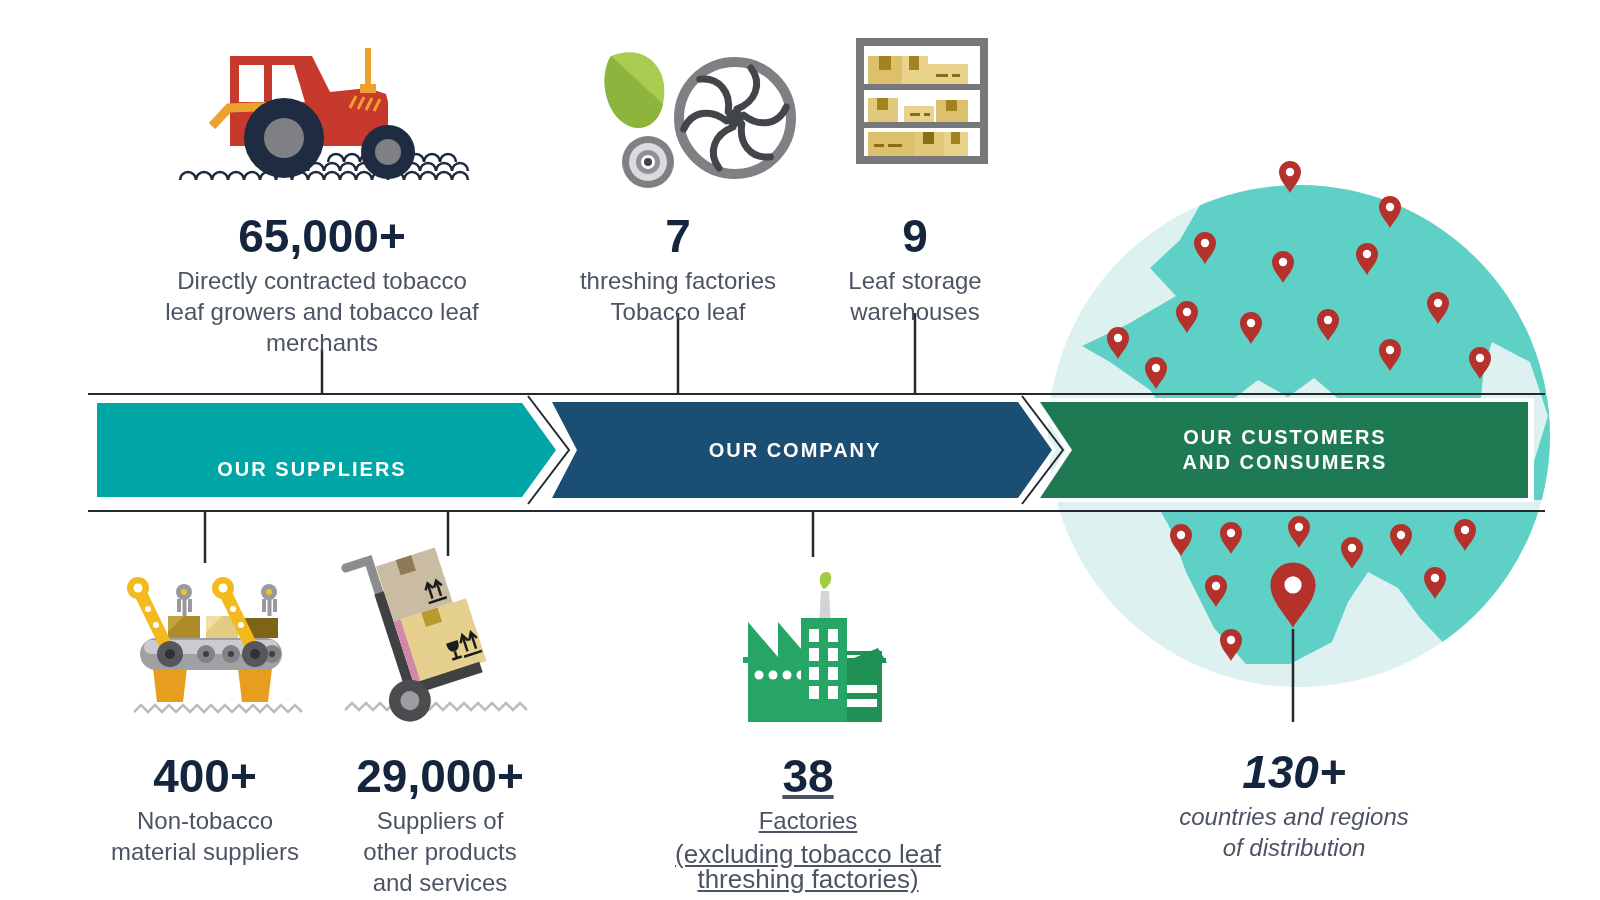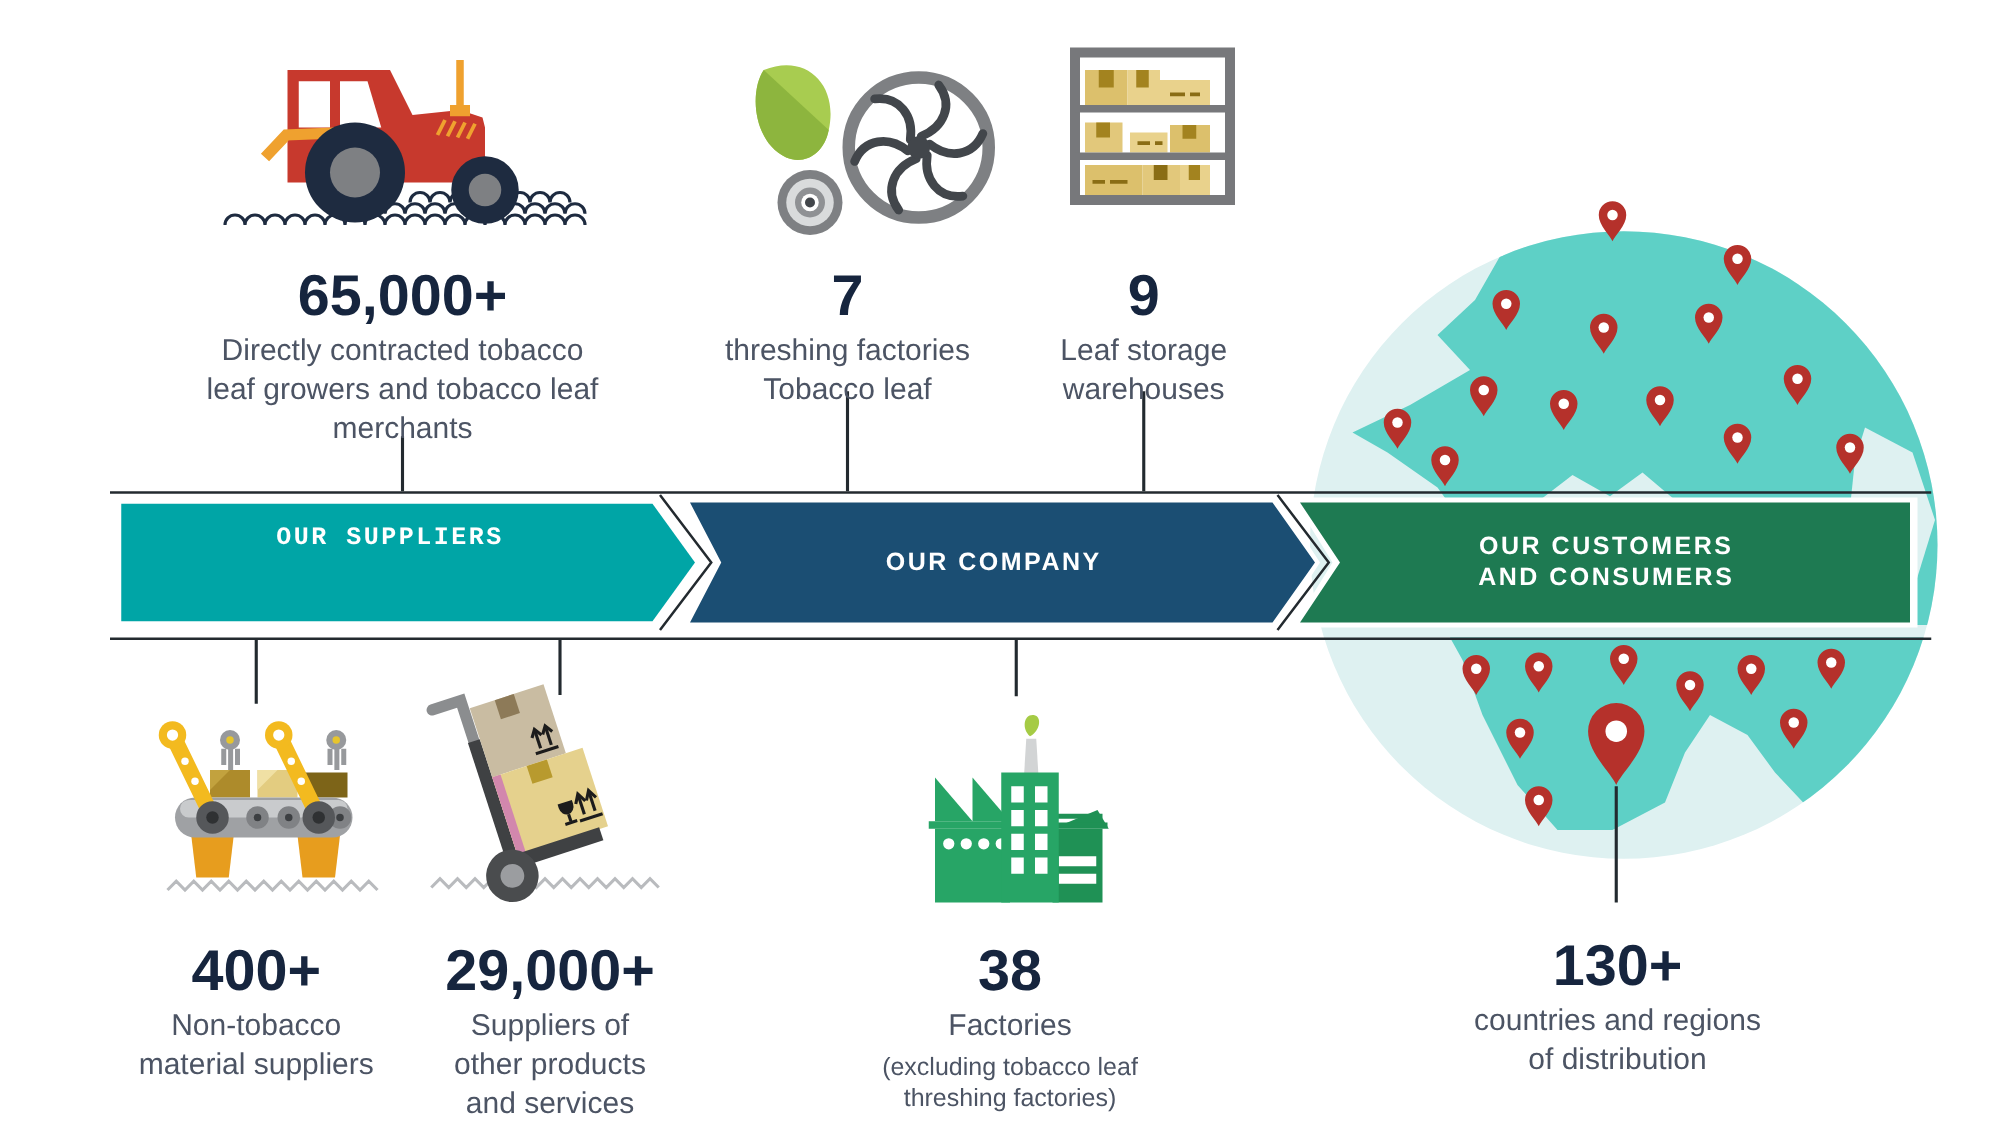--- a/index.html
+++ b/index.html
@@ -2,21 +2,21 @@
 <html><head>
 <meta charset="utf-8">
 <style>
   html,body{margin:0;padding:0;background:#ffffff;}
   body{width:1600px;height:900px;position:relative;overflow:hidden;
        font-family:"Liberation Sans", sans-serif;}
   .scene{position:absolute;left:0;top:0;z-index:1;}
   .txt{position:absolute;text-align:center;z-index:2;color:#4c5464;margin-top:15px;}
   .num{font-weight:bold;color:#16253e;font-size:46px;line-height:50px;margin-bottom:4px;}
   .lbl{font-size:24px;line-height:31px;}
-  .note{font-size:20px;line-height:25px;margin-top:6px;}
+  .note{font-size:26px;line-height:25px;margin-top:6px;}
   .banner-label{position:absolute;z-index:3;color:#ffffff;font-weight:bold;
                 font-size:20px;letter-spacing:2px;text-align:center;line-height:25px;}
 </style>
 </head>
 <body>
 
 <svg class="scene" width="1600" height="900" viewBox="0 0 1600 900">
   <defs>
     <clipPath id="globeClip">
         <circle cx="1299" cy="436" r="251"></circle>
@@ -276,21 +276,21 @@
       <rect x="74" y="63" width="10" height="13"></rect>
         <rect x="93" y="63" width="10" height="13"></rect>
       <rect x="74" y="82" width="10" height="13"></rect>
         <rect x="93" y="82" width="10" height="13"></rect>
       <rect x="74" y="101" width="10" height="13"></rect>
         <rect x="93" y="101" width="10" height="13"></rect>
     </g>
   </g>
 </svg>
 
-<div class="banner-label" style="left:97px;top:418px;width:430px;font-family:Liberation Mono, monospace;">OUR SUPPLIERS</div>
+<div class="banner-label" style="left:97px;top:457px;width:430px;">OUR SUPPLIERS</div>
 <div class="banner-label" style="left:560px;top:438px;width:470px;">OUR COMPANY</div>
 <div class="banner-label" style="left:1045px;top:425px;width:480px;text-align:center;">
   <div>OUR CUSTOMERS</div>
   <div>AND CONSUMERS</div>
 </div>
 
 <div class="txt" style="left:132px;top:196px;width:380px;">
   <div class="num">65,000+</div>
   <div class="lbl">
     <div>Directly contracted tobacco</div>
@@ -325,30 +325,30 @@
 
 <div class="txt" style="left:290px;top:736px;width:300px;">
   <div class="num">29,000+</div>
   <div class="lbl">
     <div>Suppliers of</div>
     <div>other products</div>
     <div>and services</div>
   </div>
 </div>
 
-<div class="txt" style="left:658px;top:736px;width:300px;">
+<div class="txt" style="left:658px;top:736px;width:300px;text-decoration:underline;">
   <div class="num">38</div>
   <div class="lbl">
     <div>Factories</div>
   </div>
   <div class="note">
     <div>(excluding tobacco leaf</div>
     <div>threshing factories)</div>
   </div>
 </div>
 
-<div class="txt" style="left:1134px;top:732px;width:320px;">
+<div class="txt" style="left:1134px;top:732px;width:320px;font-style:italic;">
   <div class="num">130+</div>
   <div class="lbl">
     <div>countries and regions</div>
     <div>of distribution</div>
   </div>
 </div>
 
 </body></html>

